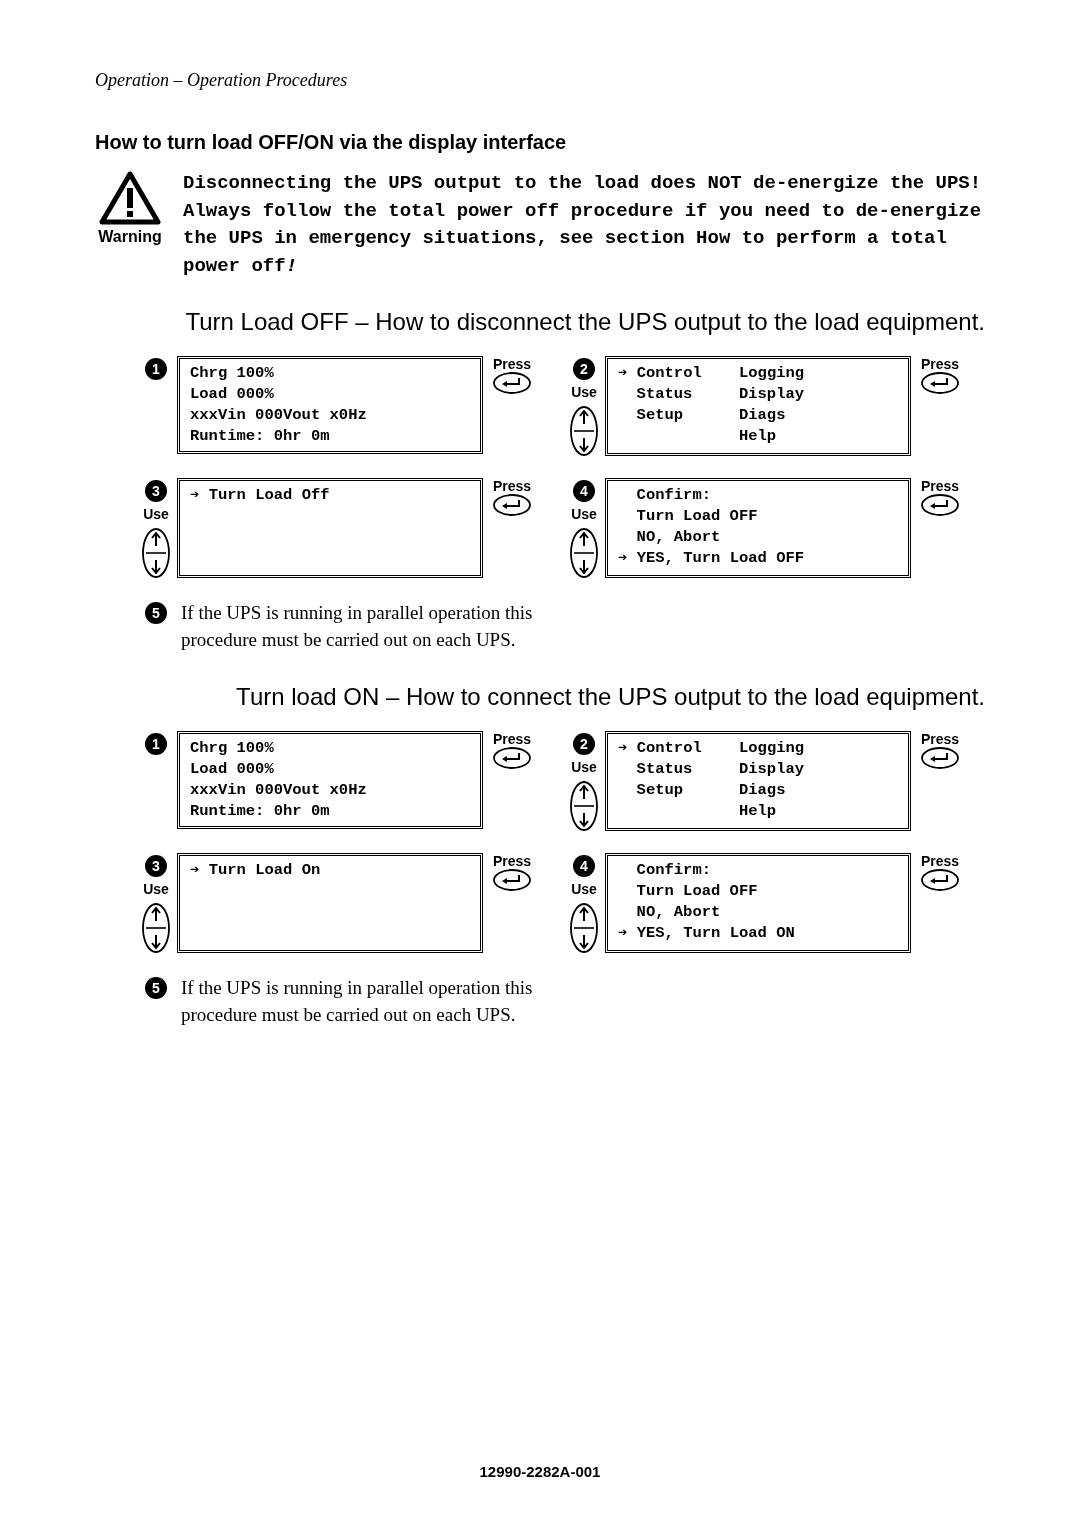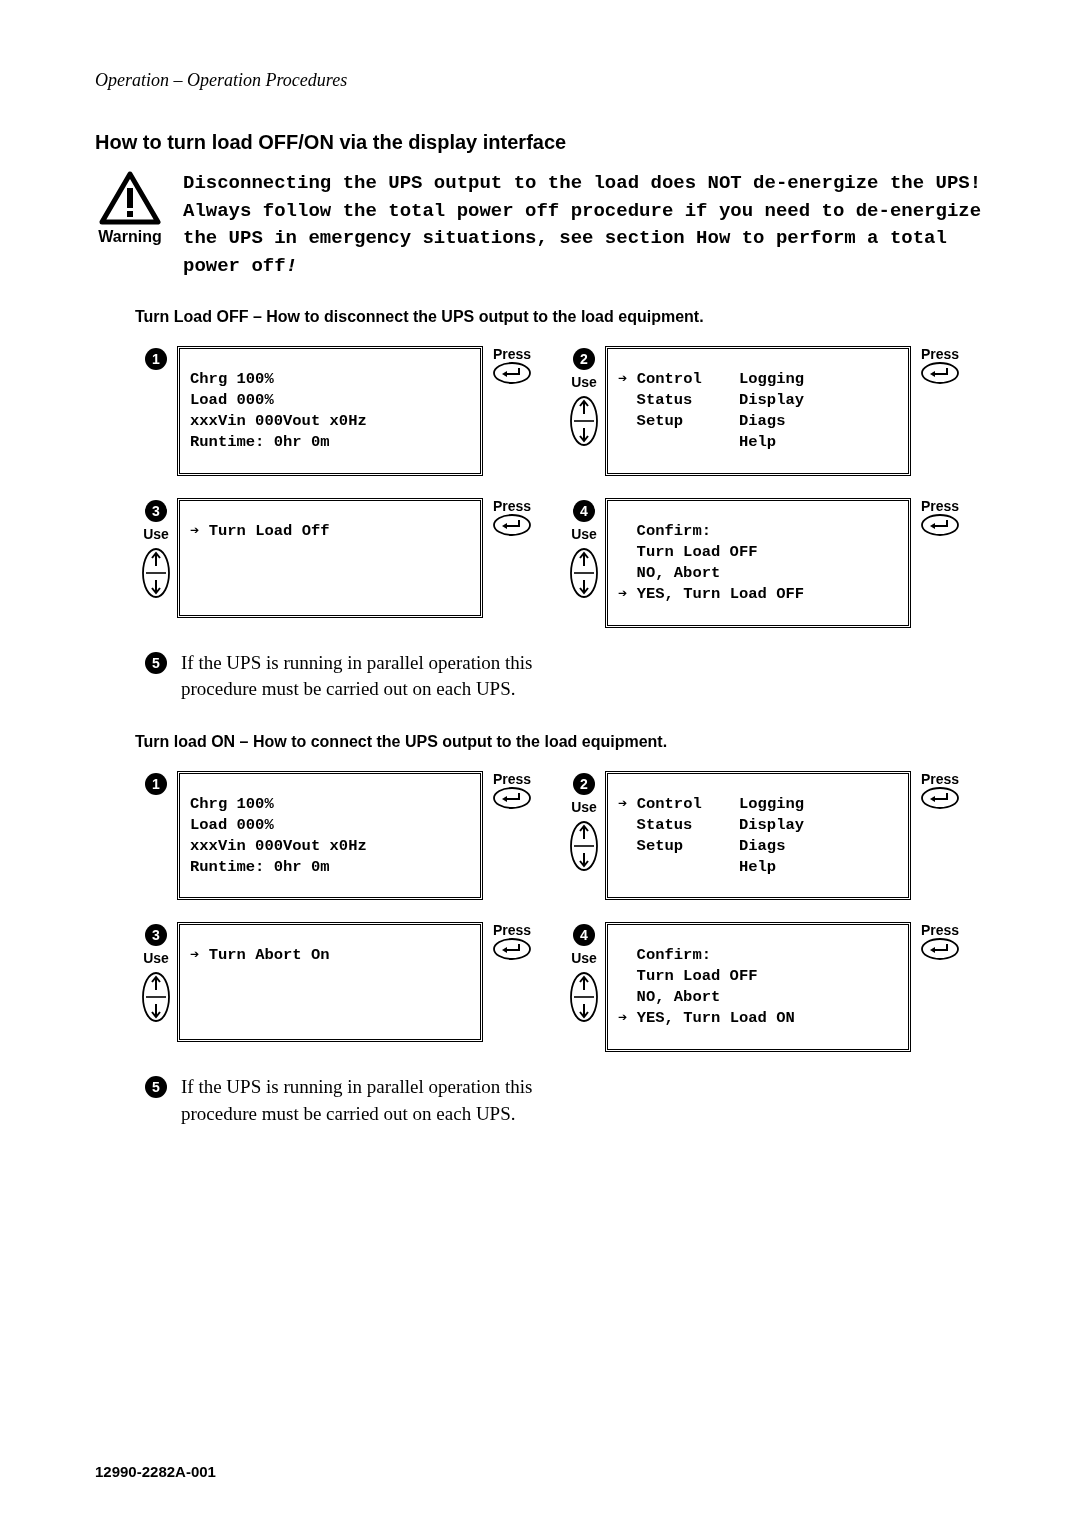--- a/index.html
+++ b/index.html
@@ -44,23 +44,24 @@
   }
   .warning-text {
     font-weight: bold;
     font-size: 19px;
     line-height: 1.45;
     font-family: Liberation Mono, monospace;
   }
   .warning-text .italic { font-style: italic; font-weight: bold; }
   .sub-heading {
     font-family: Arial, Helvetica, sans-serif;
-    font-weight: bold;
-    font-size: 16px;
+    font-weight: normal;
+    font-size: 24px;
     margin: 6px 0 20px 40px;
+    text-align: right;
   }
 
   .steps-area { margin-left: 40px; }
 
   .row { display: flex; gap: 28px; margin-bottom: 22px; align-items: flex-start;}
   .step { flex: 0 0 400px; display:flex; }
   .step.final-text { flex: 0 0 420px; }
 
   .numcircle {
     font-family: Arial, Helvetica, sans-serif;
@@ -82,21 +83,21 @@
     font-weight:bold;
     font-size:14px;
     margin-top:4px;
   }
   .updown {
     margin-top:6px;
   }
 
   .lcd {
     border: 3px double #000;
-    padding: 20px 10px;
+    padding: 4px 10px;
     font-family: "Courier New", Courier, monospace;
     font-weight:bold;
     font-size:15.5px;
     line-height:1.35;
     white-space:pre;
     flex: 1;
     min-height: 74px;
   }
 
   .post-col {
@@ -114,21 +115,21 @@
     font-size:19px;
     line-height:1.4;
     padding-left: 4px;
   }
 
   .footer {
     position:absolute;
     bottom:48px;
     left:95px; right:95px;
     display:flex;
-    justify-content:flex-start;
+    justify-content:center;
     font-family: Arial, Helvetica, sans-serif;
     font-weight:bold;
     font-size:15px;
   }
   .arrow-marker::before{
     content:"➔ ";
   }
   .no-arrow-pad::before{
     content:"  ";
   }
@@ -312,21 +313,21 @@
 
   <div class="row">
     <div class="step">
       <div class="pre-col">
         <span class="numcircle">3</span>
         <span class="pre-label">Use</span>
         <svg class="updown" width="28" height="50">
             <use href="#updown-btn"></use>
           </svg>
       </div>
-      <div class="lcd"><span class="arrow-marker">Turn Abort On</span></div>
+      <div class="lcd"><span class="arrow-marker">Turn Load On</span></div>
       <div class="post-col">
         <span class="post-label">Press</span>
         <svg width="38" height="22">
             <use href="#enter-btn"></use>
           </svg>
       </div>
     </div>
     <div class="step">
       <div class="pre-col">
         <span class="numcircle">4</span>

